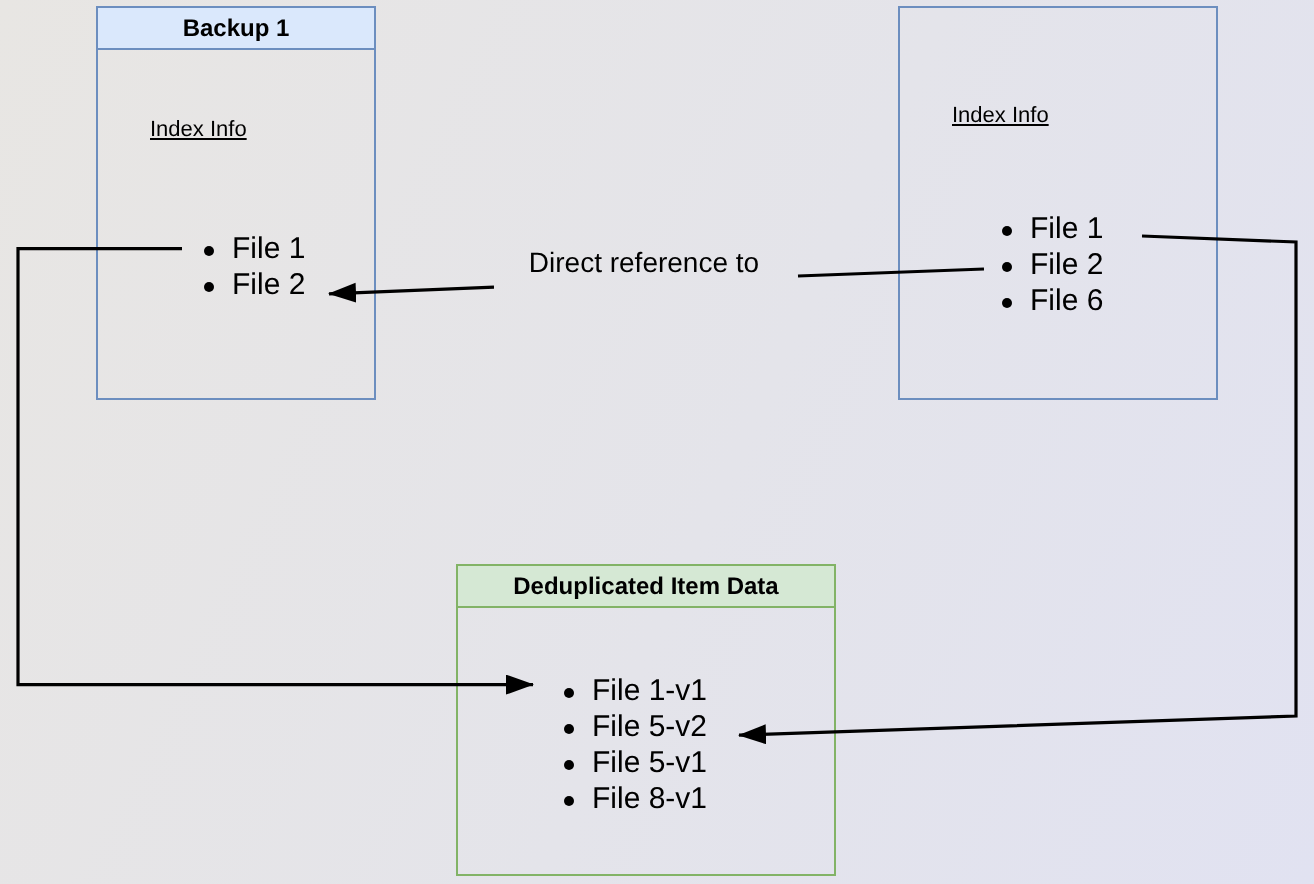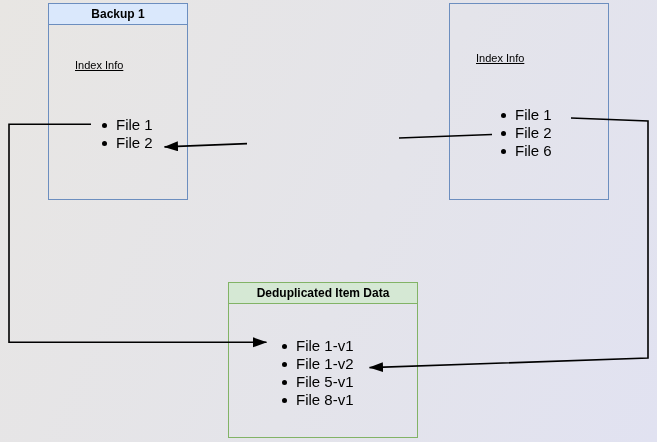--- a/index.html
+++ b/index.html
@@ -115,22 +115,23 @@
       <li>File 1</li>
       <li>File 2</li>
       <li>File 6</li>
     </ul>
   </div>
 
   <div class="node green" style="left:228px; top:282px; width:190px; height:156px;">
     <div class="node-header">Deduplicated Item Data</div>
     <ul class="file-list" style="left:67px; top:54px;text-align:center;">
       <li>File 1-v1</li>
-      <li>File 1-v2</li>
+      <li>File 5-v2</li>
       <li>File 5-v1</li>
       <li>File 8-v1</li>
     </ul>
   </div>
 
   <div class="edge-label">
+    <div>Direct reference to</div>
   </div>
 
 </div>
 
 </body></html>

